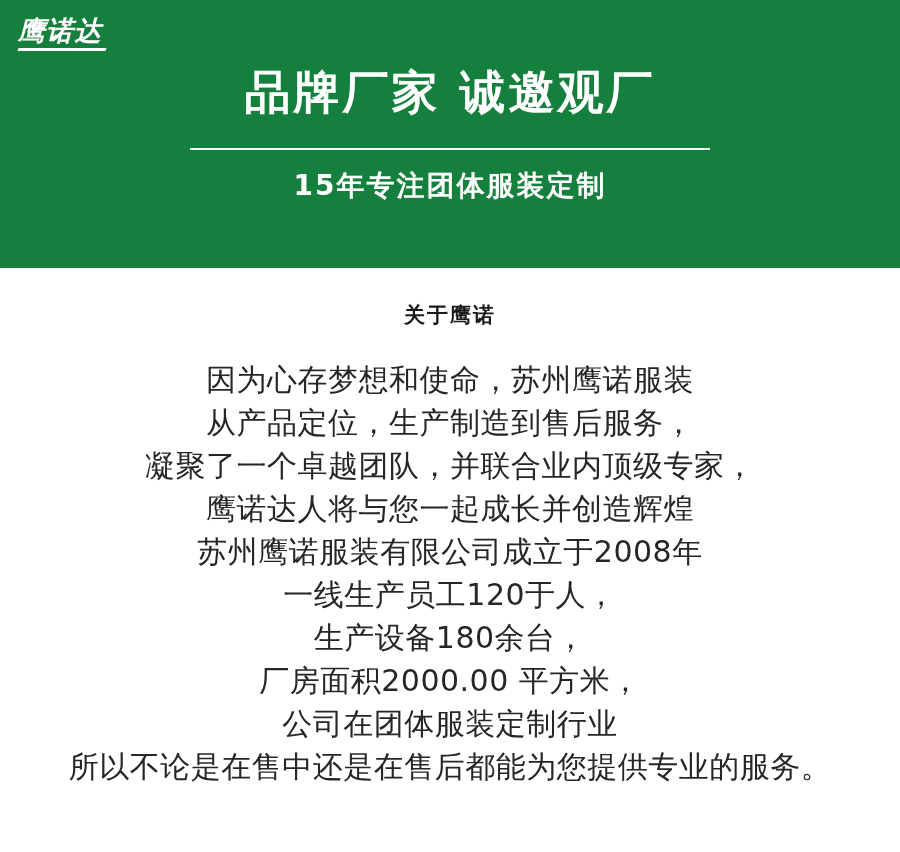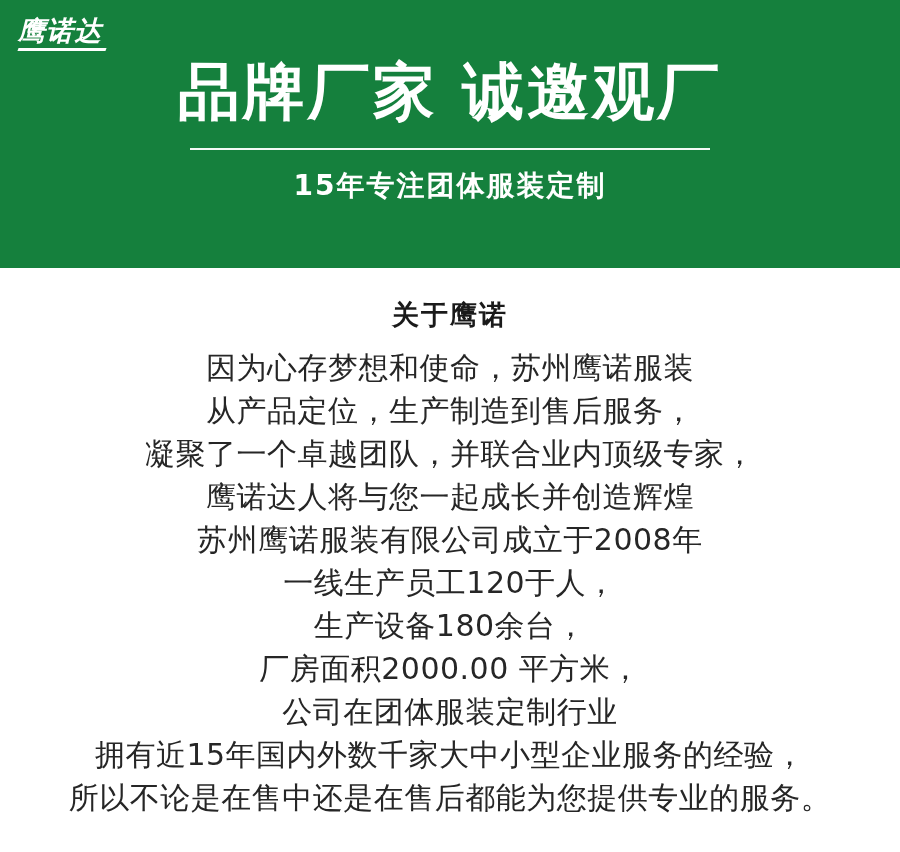--- a/index.html
+++ b/index.html
@@ -52,21 +52,21 @@
     margin-top: 2px;
     transform: skewX(-20deg);
   }
   .banner-main {
     position: absolute;
     left: 0;
     top: 62px;
     width: 900px;
     text-align: center;
     color: #ffffff;
-    font-size: 62px;
+    font-size: 46px;
     font-weight: bold;
     letter-spacing: 3px;
     line-height: 60px;
     white-space: nowrap;
   }
   .banner-rule {
     position: absolute;
     left: 190px;
     top: 148px;
     width: 520px;
@@ -90,26 +90,26 @@
 
   
   .about {
     position: relative;
     width: 900px;
     padding-top: 26px;
     box-sizing: border-box;
     text-align: center;
   }
   .about-title {
-    font-size: 27px;
+    font-size: 21px;
     font-weight: bold;
     color: #1a1a1a;
     letter-spacing: 2px;
     line-height: 42px;
-    margin-bottom: 10px;
+    margin-bottom: 22px;
   }
   .about-lines {
     display: block;
   }
   .about-line {
     font-size: 30px;
     color: #262626;
     line-height: 43px;
     letter-spacing: 0.5px;
     white-space: nowrap;
@@ -140,18 +140,17 @@
     <div class="about-lines">
       <div class="about-line">因为心存梦想和使命，苏州鹰诺服装</div>
       <div class="about-line">从产品定位，生产制造到售后服务，</div>
       <div class="about-line">凝聚了一个卓越团队，并联合业内顶级专家，</div>
       <div class="about-line">鹰诺达人将与您一起成长并创造辉煌</div>
       <div class="about-line">苏州鹰诺服装有限公司成立于2008年</div>
       <div class="about-line">一线生产员工120于人，</div>
       <div class="about-line">生产设备180余台，</div>
       <div class="about-line">厂房面积2000.00 平方米，</div>
       <div class="about-line">公司在团体服装定制行业</div>
-      <div class="about-line">拥有近15年国内外数千家大中小型企业服务的经验，</div>
       <div class="about-line">所以不论是在售中还是在售后都能为您提供专业的服务。</div>
     </div>
   </div>
 
 </div>
 
 </body></html>

